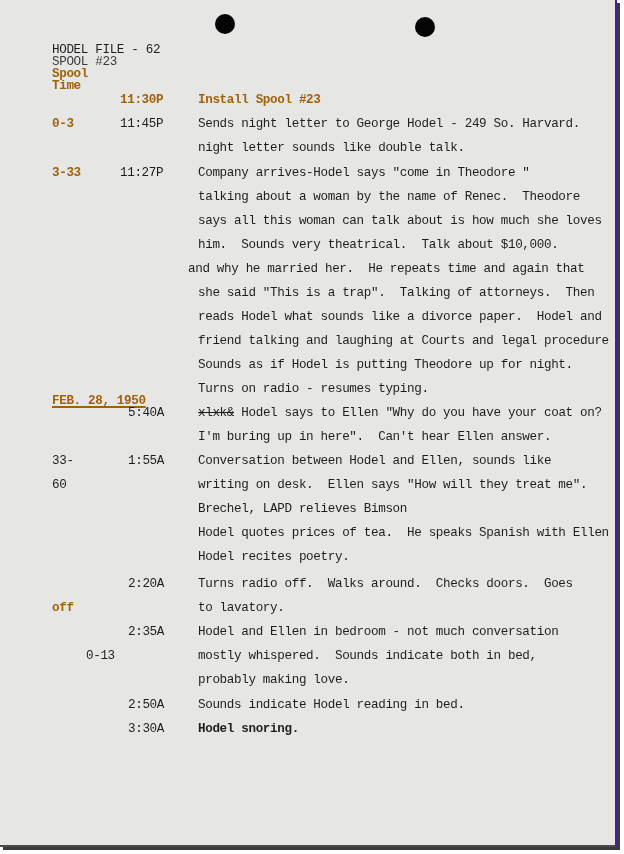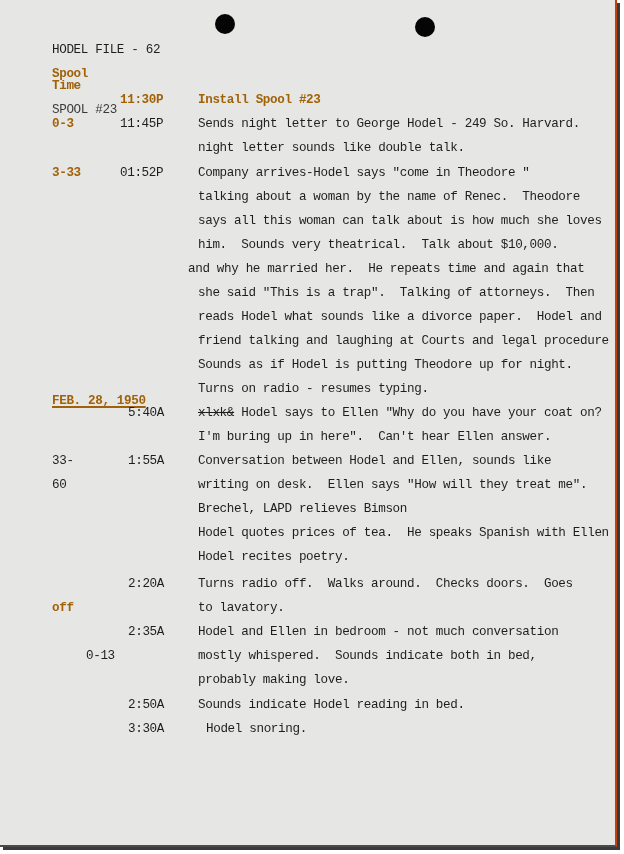--- a/index.html
+++ b/index.html
@@ -2,21 +2,21 @@
 <html><head>
   <meta charset="utf-8">
   <style>
     html, body { margin: 0; padding: 0; background: #ffffff; }
     body { width: 624px; height: 854px; position: relative; overflow: hidden; }
     .page {
       position: absolute; left: 0; top: 0;
       width: 617px; height: 847px;
       background: #e6e6e5;
       box-shadow: 3px 3px 0 #3a3a3a;
-      border-right: 2px solid #c2410c;
+      border-right: 2px solid #4c1d95;
       border-bottom: 2px solid #4a4a4a;
       box-sizing: border-box;
     }
     .hole {
       position: absolute; width: 20px; height: 20px; border-radius: 50%;
       background: #050505;
     }
     .tw {
       position: absolute;
       font-family: "Liberation Mono", "DejaVu Sans Mono", monospace;
@@ -32,34 +32,34 @@
     .strike { text-decoration: line-through; }
   </style>
 </head>
 <body>
 
 <div class="page">
   <div class="hole" style="left:215px; top:14px;"></div>
   <div class="hole" style="left:415px; top:17px;"></div>
 
   <div class="tw" style="left:52px; top:43px;">HODEL FILE - 62</div>
-  <div class="tw light" style="left:52px; top:55px;margin-top:48px;">SPOOL #23</div>
+  <div class="tw light" style="left:52px; top:55px;">SPOOL #23</div>
   <div class="tw bold" style="left:52px; top:67px;">Spool</div>
   <div class="tw bold" style="left:52px; top:79px;">Time</div>
 
   <div class="tw bold" style="left:120px; top:93px;">11:30P</div>
   <div class="tw bold" style="left:198px; top:93px;">Install Spool #23</div>
 
   <div class="tw bold" style="left:52px; top:117px;">0-3</div>
   <div class="tw" style="left:120px; top:117px;">11:45P</div>
   <div class="tw" style="left:198px; top:117px;">Sends night letter to George Hodel - 249 So. Harvard.</div>
   <div class="tw" style="left:198px; top:141px;">night letter sounds like double talk.</div>
 
   <div class="tw bold" style="left:52px; top:166px;">3-33</div>
-  <div class="tw" style="left:120px; top:166px;">01:52P</div>
+  <div class="tw" style="left:120px; top:166px;">11:27P</div>
   <div class="tw" style="left:198px; top:166px;">Company arrives-Hodel says "come in Theodore "</div>
   <div class="tw" style="left:198px; top:190px;">talking about a woman by the name of Renec.  Theodore</div>
   <div class="tw" style="left:198px; top:214px;">says all this woman can talk about is how much she loves</div>
   <div class="tw" style="left:198px; top:238px;">him.  Sounds very theatrical.  Talk about $10,000.</div>
   <div class="tw" style="left:188px; top:262px;font-family:Liberation Mono, monospace;">and why he married her.  He repeats time and again that</div>
   <div class="tw" style="left:198px; top:286px;">she said "This is a trap".  Talking of attorneys.  Then</div>
   <div class="tw" style="left:198px; top:310px;">reads Hodel what sounds like a divorce paper.  Hodel and</div>
   <div class="tw" style="left:198px; top:334px;">friend talking and laughing at Courts and legal procedure</div>
   <div class="tw" style="left:198px; top:358px;">Sounds as if Hodel is putting Theodore up for night.</div>
   <div class="tw" style="left:198px; top:382px;">Turns on radio - resumes typing.</div>
@@ -87,14 +87,14 @@
   <div class="tw" style="left:128px; top:625px;">2:35A</div>
   <div class="tw" style="left:198px; top:625px;">Hodel and Ellen in bedroom - not much conversation</div>
   <div class="tw" style="left:52px; top:649px;margin-left:34px;">0-13</div>
   <div class="tw" style="left:198px; top:649px;">mostly whispered.  Sounds indicate both in bed,</div>
   <div class="tw" style="left:198px; top:673px;">probably making love.</div>
 
   <div class="tw" style="left:128px; top:698px;">2:50A</div>
   <div class="tw" style="left:198px; top:698px;">Sounds indicate Hodel reading in bed.</div>
 
   <div class="tw" style="left:128px; top:722px;">3:30A</div>
-  <div class="tw" style="left:206px; top:722px;">Hodel snoring.</div>
+  <div class="tw" style="left:198px; top:722px;font-weight:bold;">Hodel snoring.</div>
 </div>
 
 </body></html>

